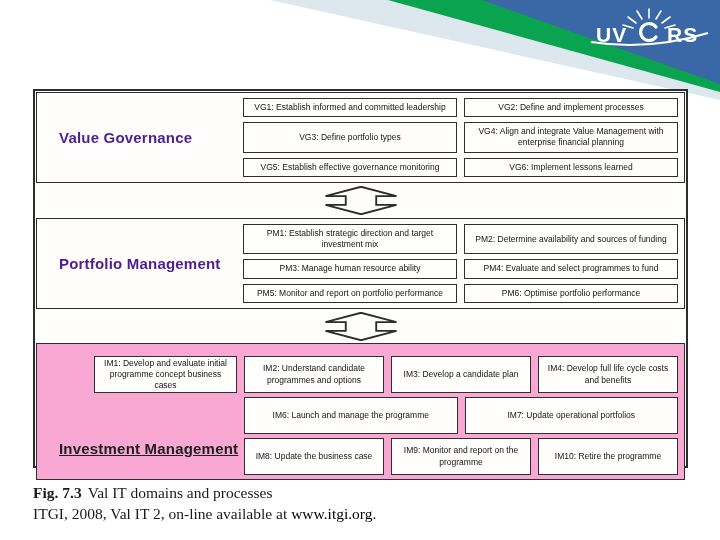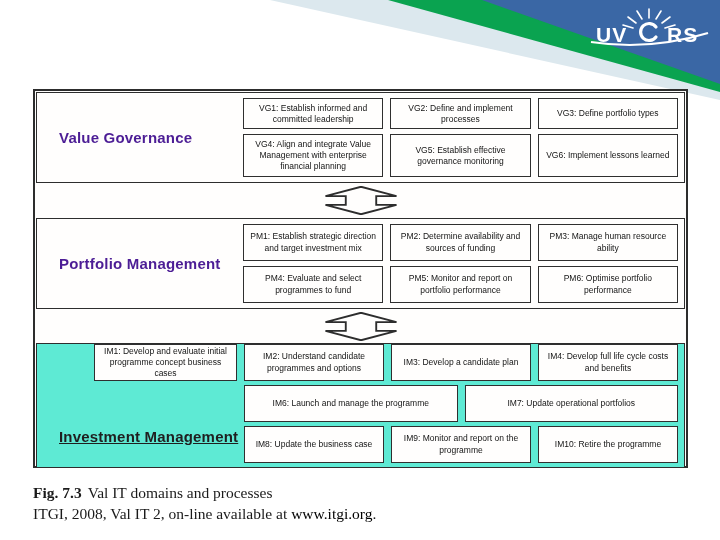--- a/index.html
+++ b/index.html
@@ -19,33 +19,33 @@
   .domain-section{
     flex:0 0 91px;margin:1px 1px 0 1px;border:1.5px solid #2d2d2d;
     box-sizing:border-box;display:flex;background:#fffefd;
   }
   .domain-label{
     width:206px;box-sizing:border-box;display:flex;align-items:center;
     padding-left:22px;font-size:15px;font-weight:600;color:#4c1d95;
     letter-spacing:.2px;white-space:nowrap;
   }
   .process-grid{
-    flex:1;display:grid;grid-template-columns:repeat(3,1fr);
+    flex:1;display:grid;grid-template-columns:repeat(2,1fr);
     gap:5px 7px;padding:5px 6px 5px 0;box-sizing:border-box;
   }
   .process-box{
     border:1.5px solid #2f2f2f;background:#fffefd;color:#141414;
     display:flex;align-items:center;justify-content:center;text-align:center;
     font-size:8.5px;line-height:1.3;padding:1px 5px;box-sizing:border-box;
   }
   .arrow-band{flex:0 0 34px;display:flex;align-items:center;justify-content:center;}
   
   .im-section{
     position:relative;flex:1;margin:0 1px 1px 1px;border:1.5px solid #2d2d2d;
-    box-sizing:border-box;padding-top:0;background:#5eead4;
+    box-sizing:border-box;padding-top:12px;background:#f9a8d4;
   }
   .im-row{display:flex;gap:7px;margin:0 6px 4px 207px;}
   .im-row.first{margin-left:57px;}
   .im-row .process-box{flex:1;height:37px;}
   .im-row.first .im1{flex:0 0 143px;}
   .im-label{
     position:absolute;left:22px;bottom:22px;font-size:15px;font-weight:600;
     color:#1f1f1f;letter-spacing:.2px;white-space:nowrap;text-decoration:underline;
   }
   

